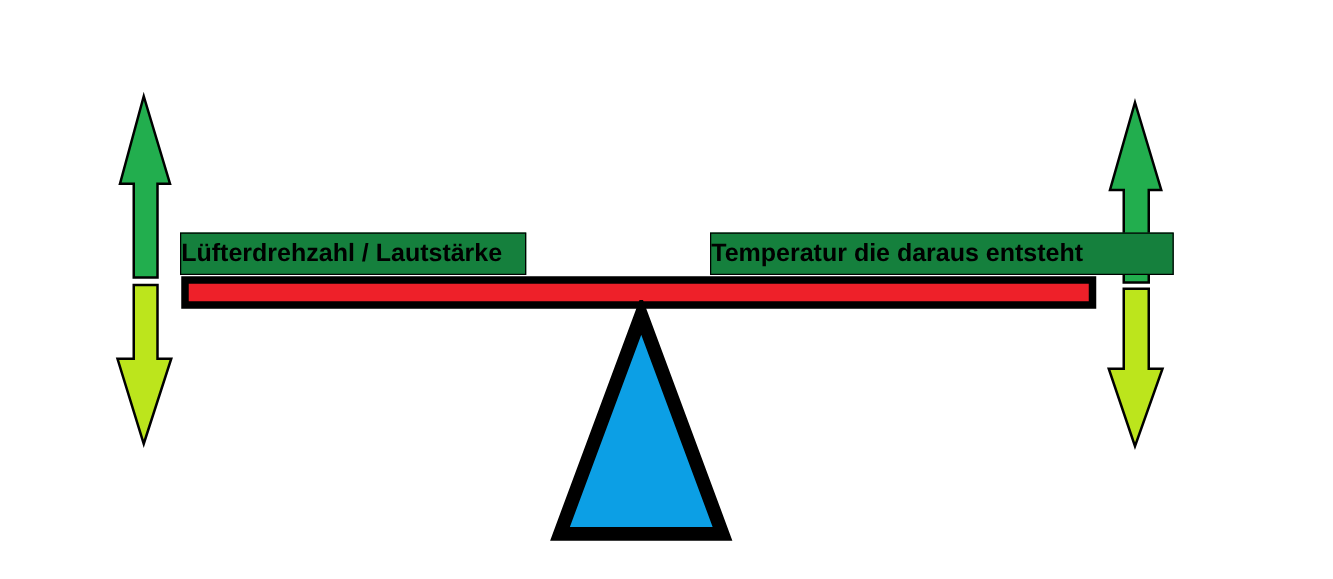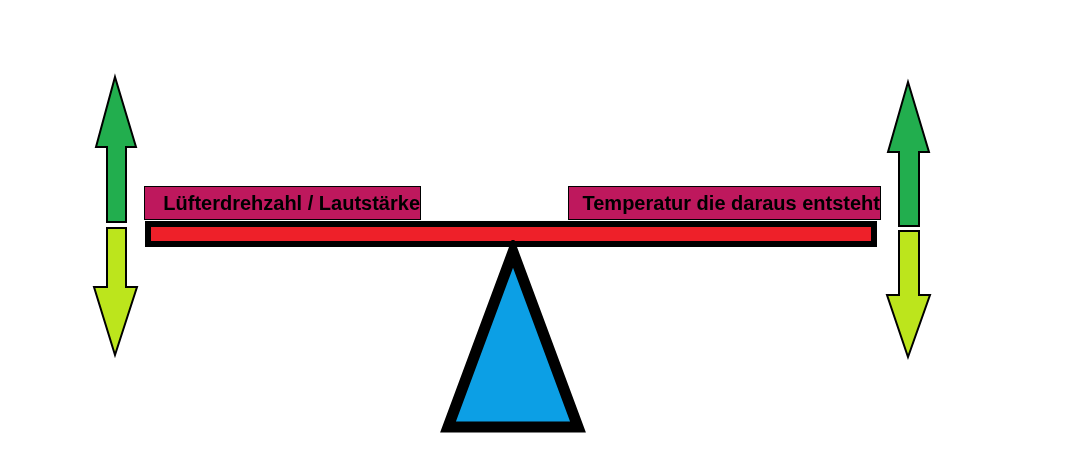--- a/index.html
+++ b/index.html
@@ -55,37 +55,37 @@
     right: 6px;
     bottom: 6px;
     background: #ee2029;
   }
 
   
   .label-box {
     position: absolute;
     box-sizing: border-box;
     border: 1px solid #000000;
-    background: #be185d;
+    background: #15803d;
     display: flex;
     align-items: center;
-    justify-content: flex-end;
+    justify-content: flex-start;
     height: 34px;
     white-space: nowrap;
   }
   .label-text {
     font-family: "Liberation Sans", sans-serif;
     font-size: 20px;
     font-weight: bold;
     color: #000000;
     letter-spacing: 0px;
     line-height: 1;
   }
   #label-left  { left: 144px; top: 186px; width: 277px; }
-  #label-right { left: 568px; top: 186px; width: 313px; }
+  #label-right { left: 568px; top: 186px; width: 371px; }
 
   
   #fulcrum {
     position: absolute;
     left: 432px;
     top: 240px;
     width: 166px;
     height: 200px;
     overflow: visible;
   }

